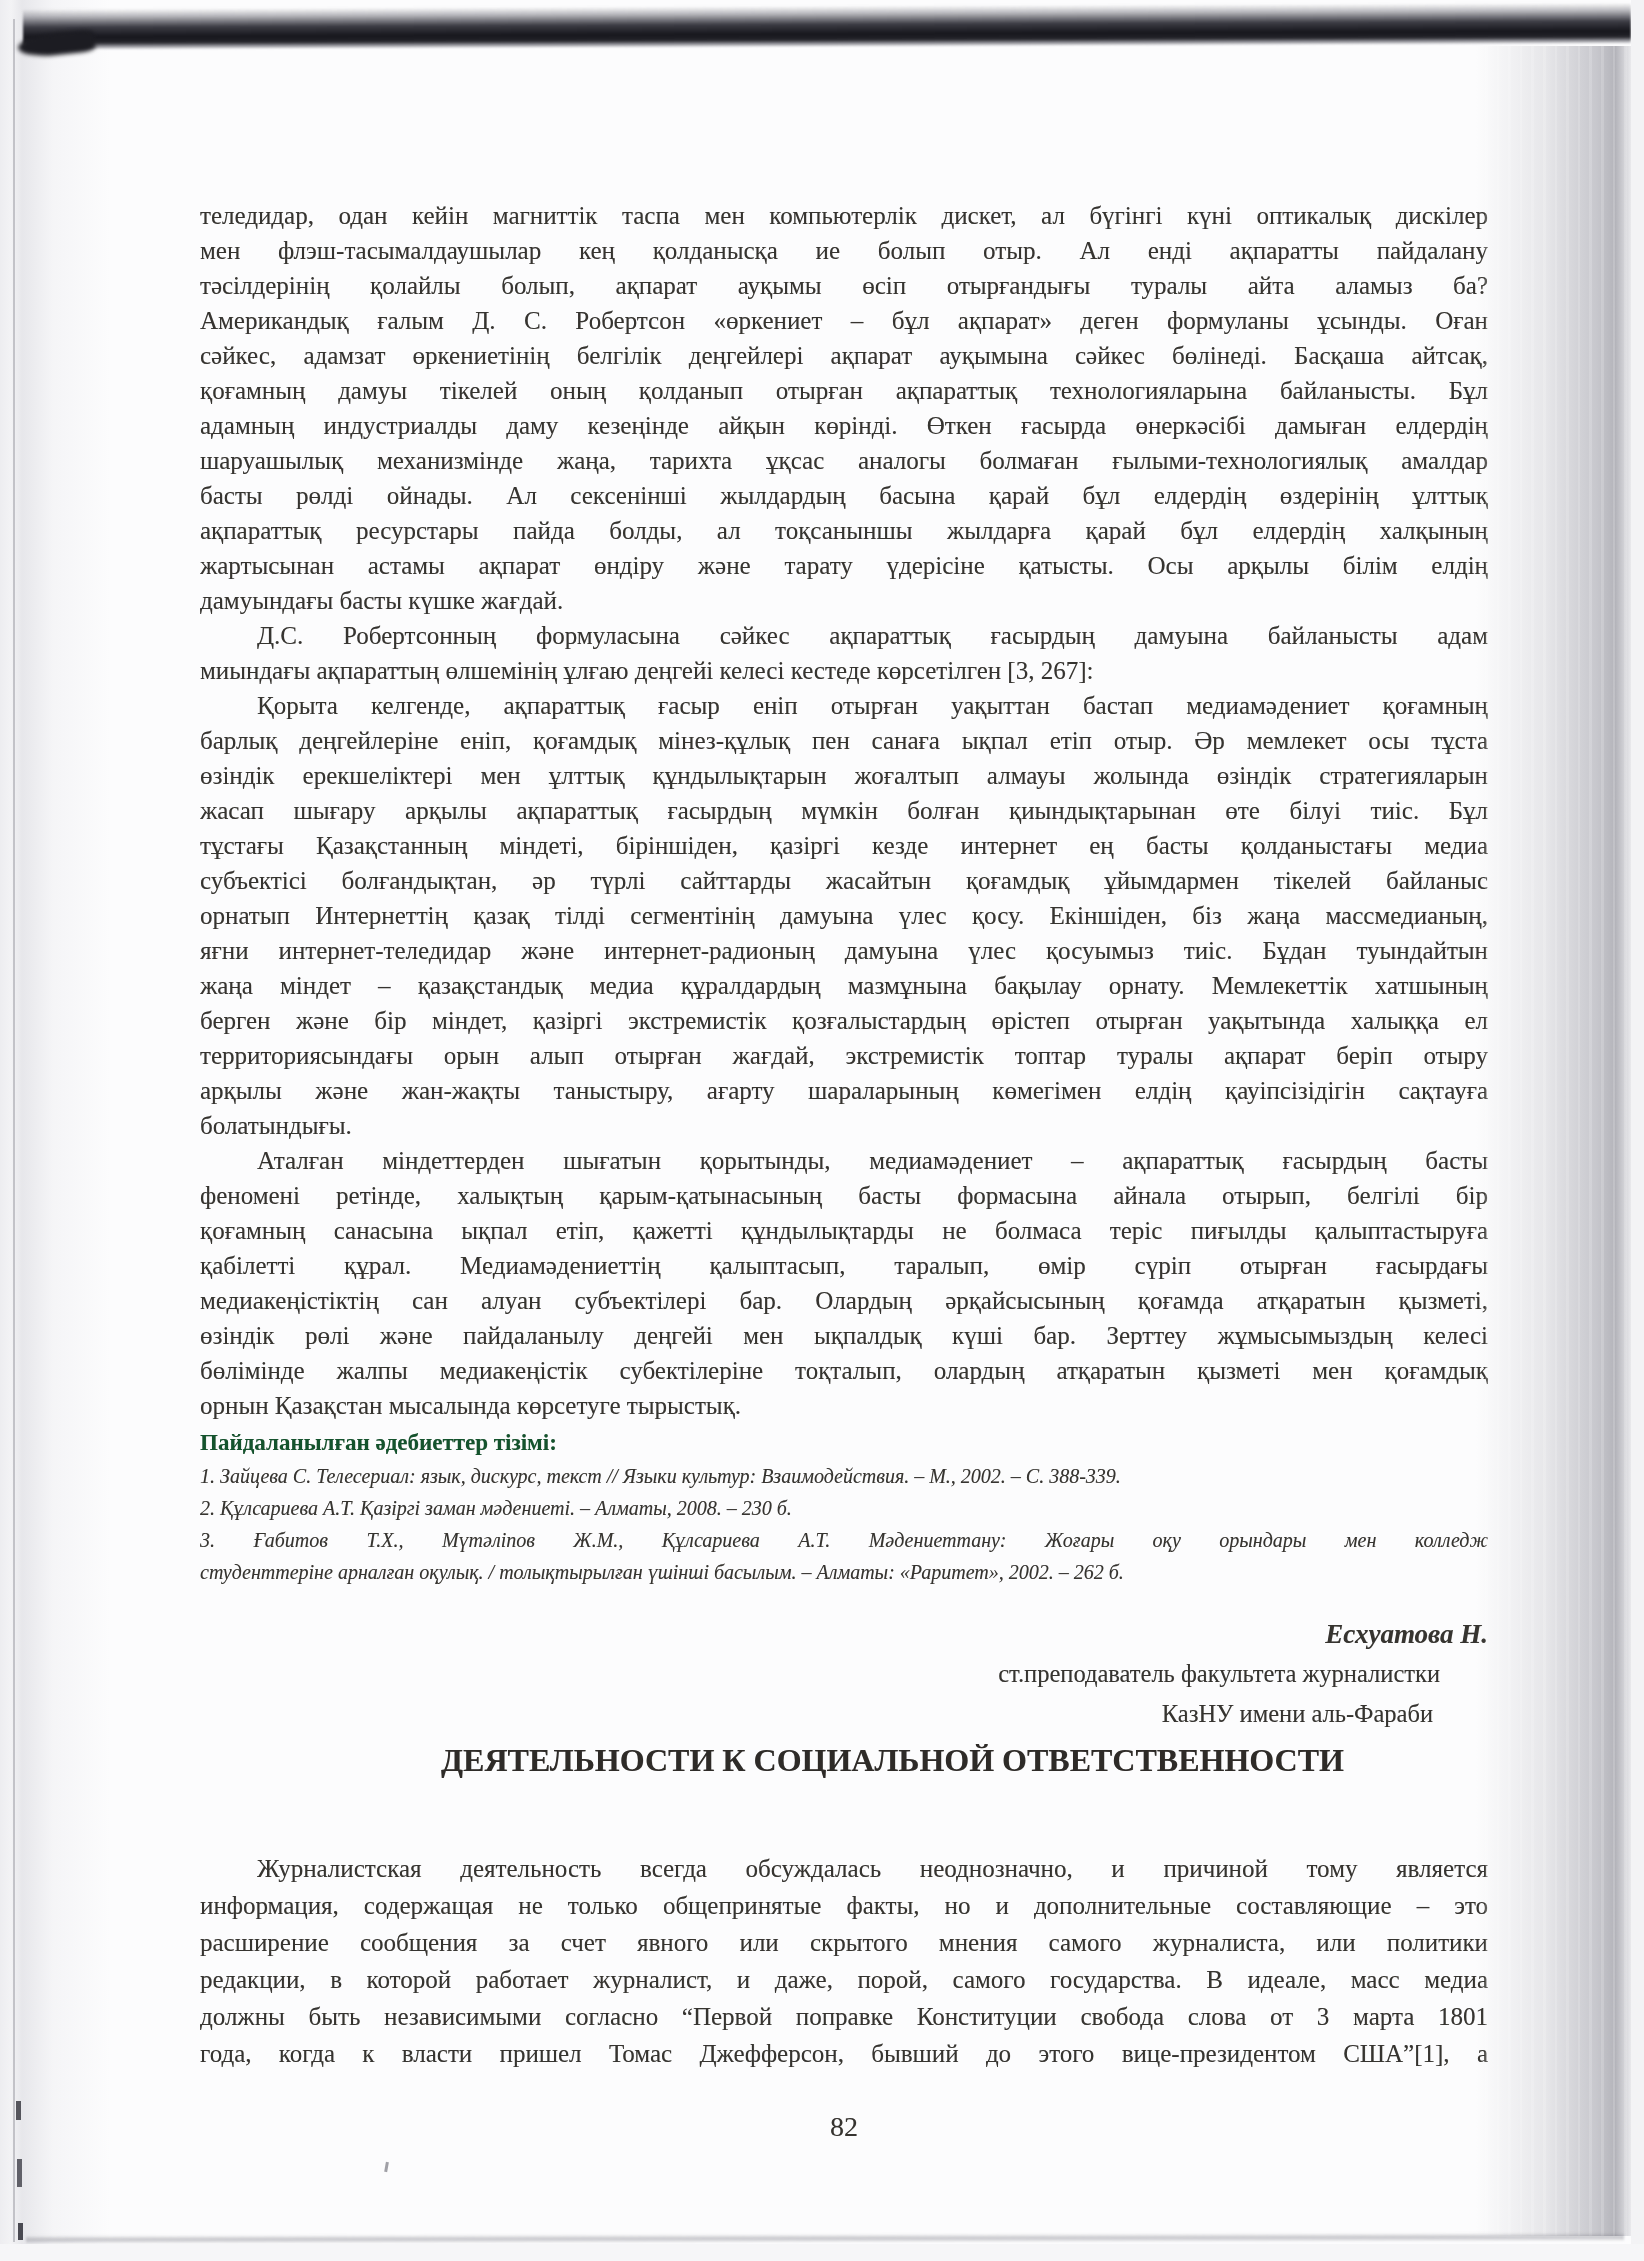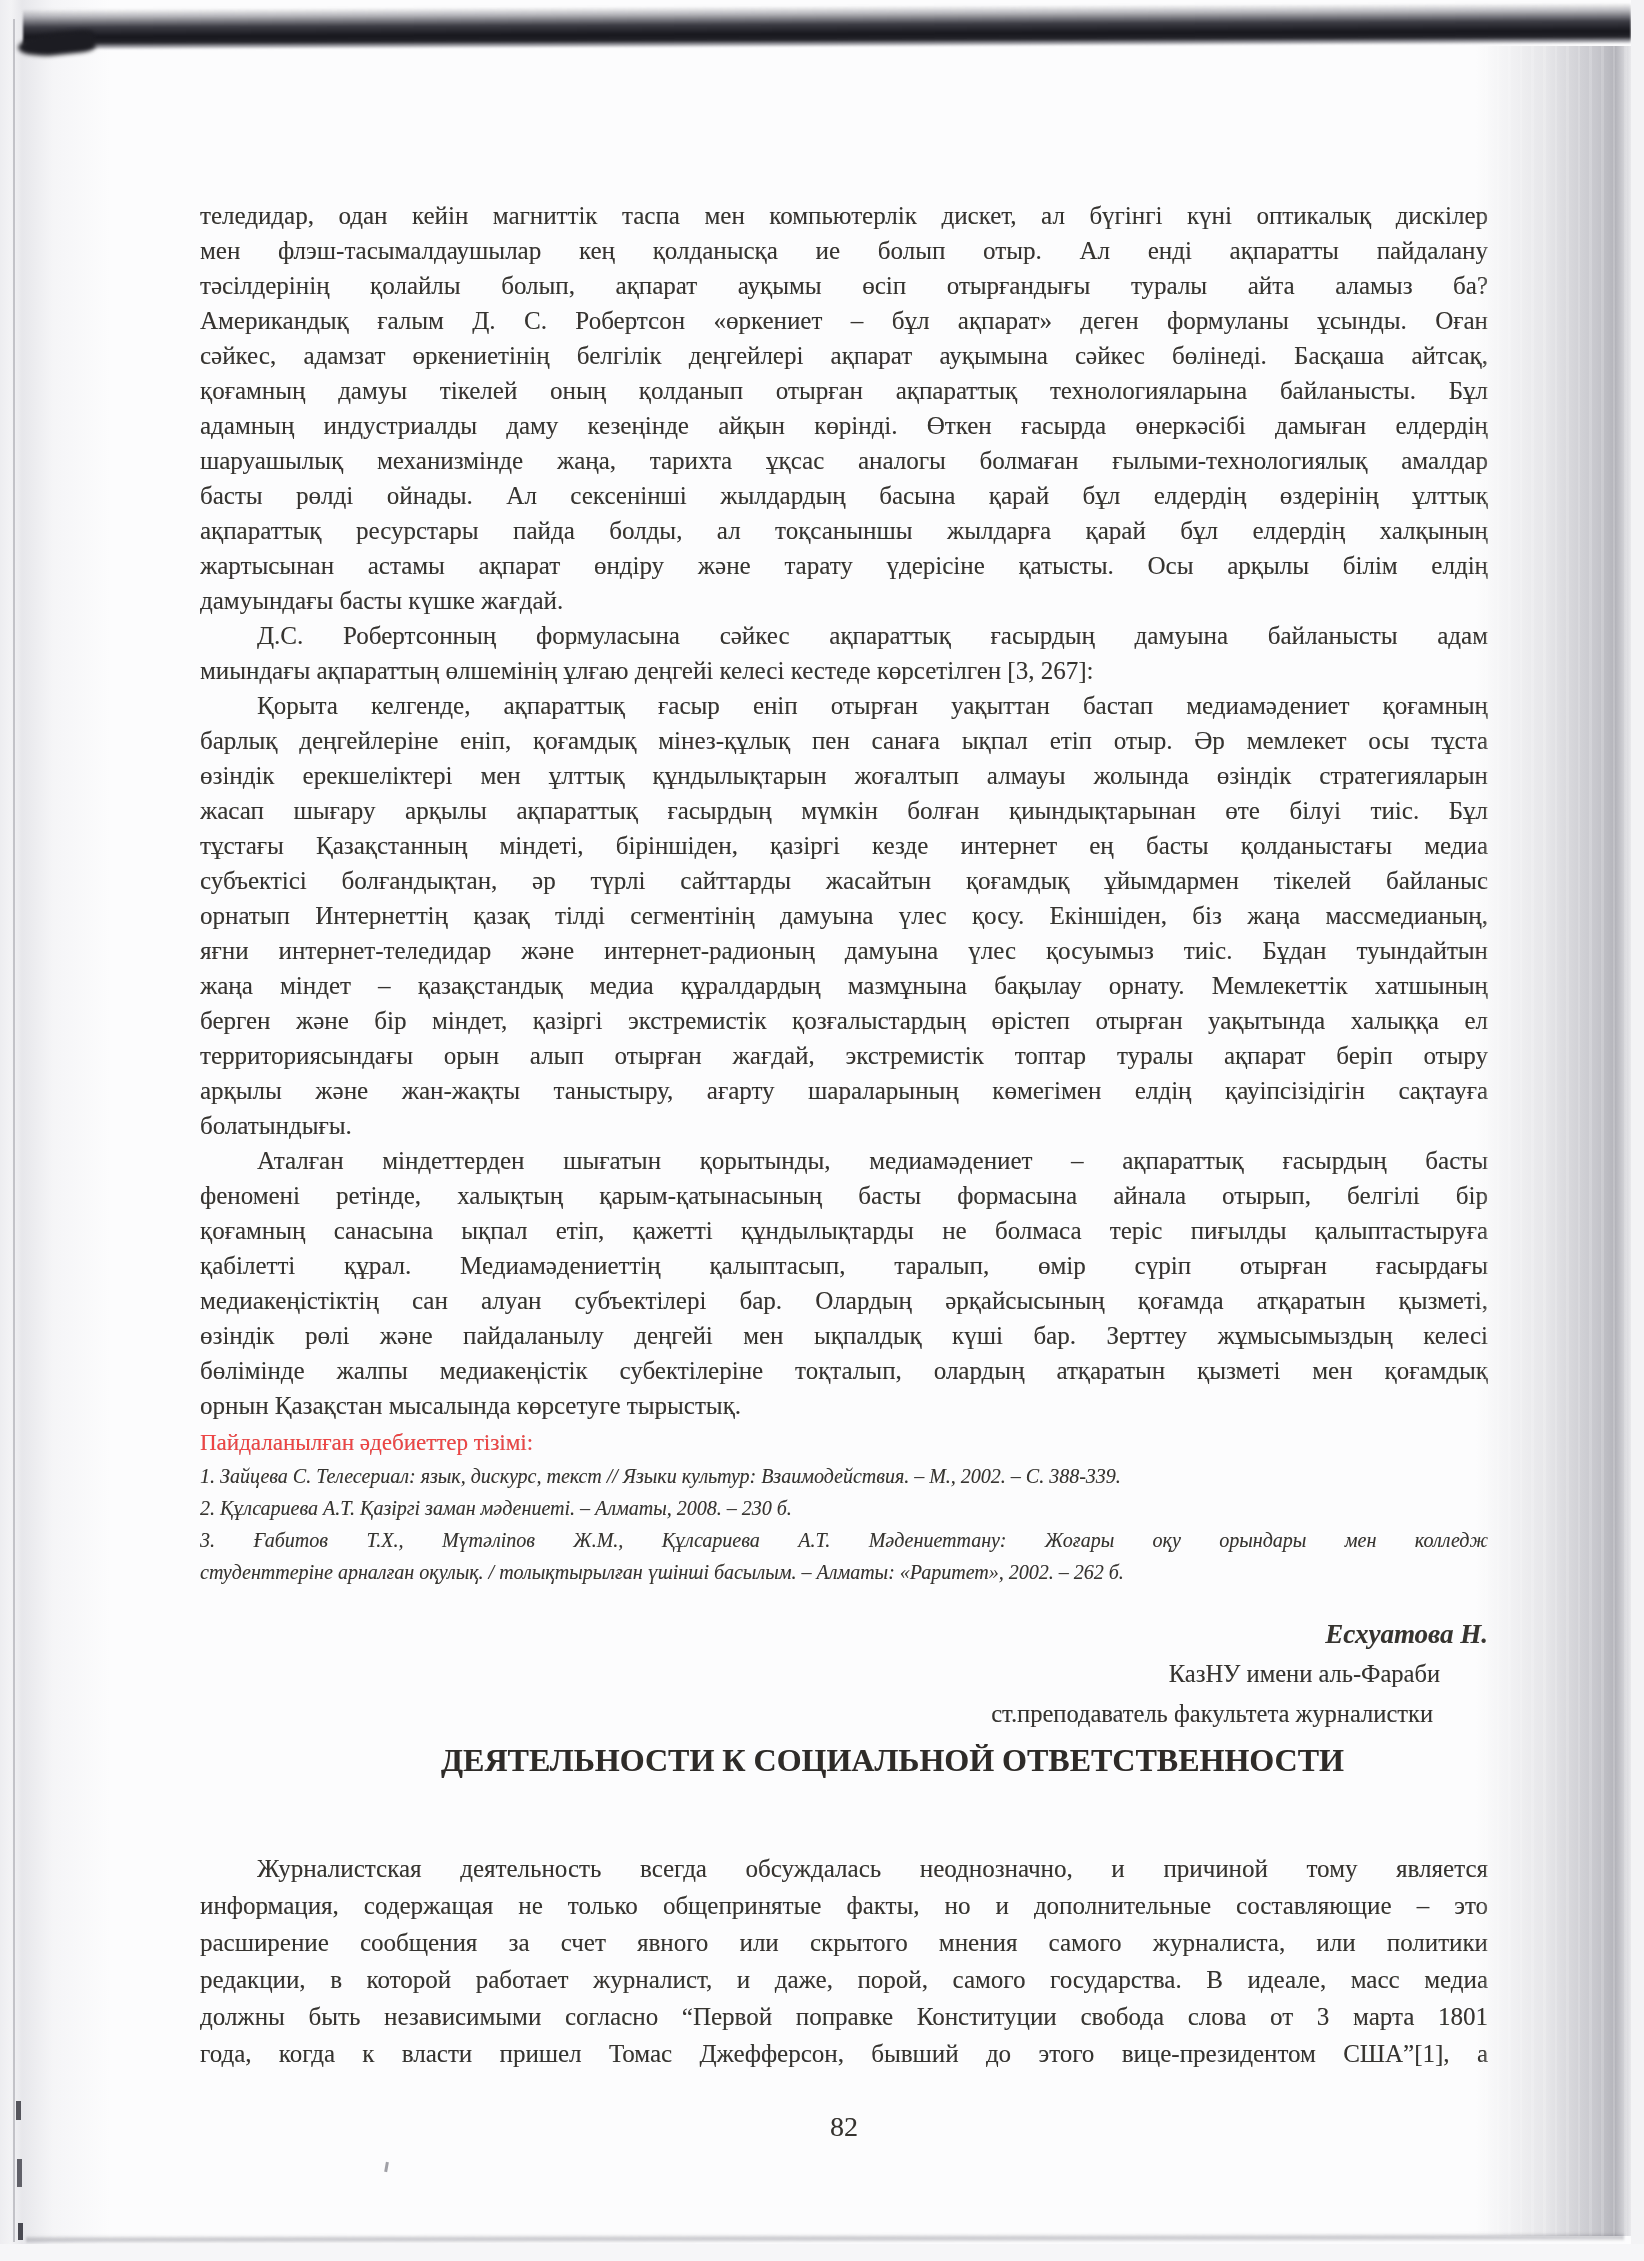--- a/index.html
+++ b/index.html
@@ -53,21 +53,21 @@
              color:#363430; text-shadow:0.2px 0.3px 0.5px rgba(54,52,48,0.35); }
 
   .jline{ width:100%; overflow:hidden; text-align:left; }
   .jline.just{ text-align:justify; text-align-last:justify; text-justify:inter-word; }
   .jline.ind{ text-indent:57px; }
 
   .body-text{ position:absolute; left:200px; top:198px; width:1288px; }
   .body-text .jline{ height:35px; line-height:35px; font-size:25px; }
 
   .refs{ position:absolute; left:200px; top:1425px; width:1288px; }
-  .refs-heading{ height:35px; line-height:35px; font-size:23px; font-weight:normal; color:#ef4444; }
+  .refs-heading{ height:35px; line-height:35px; font-size:23px; font-weight:bold; color:#14532d; }
   .refs-lines .jline{ height:32px; line-height:32px; font-size:20px; font-style:italic; }
 
   .author{ position:absolute; left:200px; top:1614px; width:1288px; text-align:right; }
   .author .aline{ height:40px; line-height:40px; font-size:24.5px; }
   .author .aline:nth-child(1){ font-size:27px; font-weight:bold; font-style:italic; padding-right:0; }
   .author .aline:nth-child(2){ padding-right:48px; }
   .author .aline:nth-child(3){ padding-right:55px; }
 
   .title{ position:absolute; left:200px; top:1739px; width:1288px; padding-left:97px;
           text-align:center; font-weight:bold; color:#2e2b28; }
@@ -150,22 +150,22 @@
       <div class="refs-lines">
           <div class="jline">1. Зайцева С. Телесериал: язык, дискурс, текст // Языки культур: Взаимодействия. – М., 2002. – С. 388-339.</div>
           <div class="jline">2. Құлсариева А.Т. Қазіргі заман мәдениеті. – Алматы, 2008. – 230 б.</div>
           <div class="jline just">3. Ғабитов Т.Х., Мүтәліпов Ж.М., Құлсариева А.Т. Мәдениеттану: Жоғары оқу орындары мен колледж</div>
           <div class="jline">студенттеріне арналған оқулық. / толықтырылған үшінші басылым. – Алматы: «Раритет», 2002. – 262 б.</div>
         </div>
     </section>
 
     <section class="author">
       <div class="aline">Есхуатова Н.</div>
+      <div class="aline">ст.преподаватель факультета журналистки</div>
       <div class="aline">КазНУ имени аль-Фараби</div>
-      <div class="aline">ст.преподаватель факультета журналистки</div>
     </section>
 
     <h1 class="title">
       <div class="tline">ДЕЯТЕЛЬНОСТИ К СОЦИАЛЬНОЙ ОТВЕТСТВЕННОСТИ</div>
     </h1>
 
     <section class="intro">
         <div class="jline just ind">Журналистская деятельность всегда обсуждалась неоднозначно, и причиной тому является</div>
         <div class="jline just">информация, содержащая не только общепринятые факты, но и дополнительные составляющие – это</div>
         <div class="jline just">расширение сообщения за счет явного или скрытого мнения самого журналиста, или политики</div>

